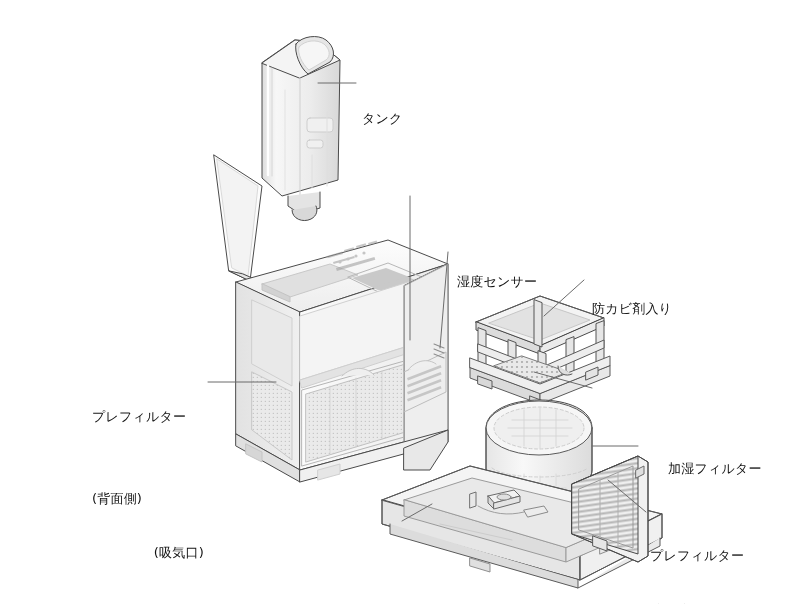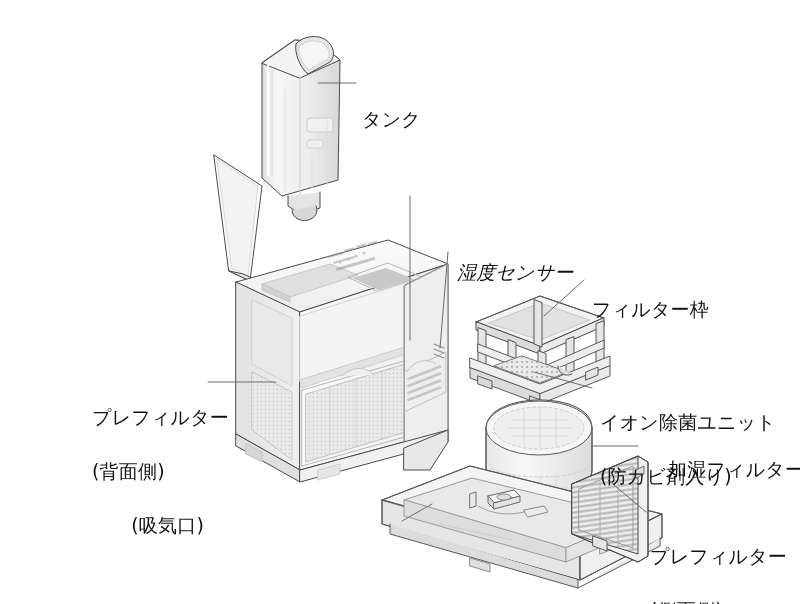--- a/index.html
+++ b/index.html
@@ -5,21 +5,21 @@
   html,body{margin:0;padding:0;background:#ffffff;}
   body{
     width:800px;height:604px;overflow:hidden;position:relative;
     font-family:"DejaVu Sans","Liberation Sans",sans-serif;
     color:#1a1a1a;
   }
   #stage{position:absolute;inset:0;width:800px;height:604px;}
   svg.diagram{position:absolute;left:0;top:0;width:800px;height:604px;display:block;}
   .lbl{
     position:absolute;
-    font-size:19px;
+    font-size:13px;
     line-height:18px;
     color:#111;
     white-space:pre;
     letter-spacing:0.2px;
     font-family:"DejaVu Sans","Liberation Sans",sans-serif;
   }
   .lbl span{display:block;}
   .lbl.r{text-align:right;}
 </style>
 </head>
@@ -277,43 +277,39 @@
   </g>
 </svg>
 
 <div class="lbl" style="left:362px;top:74px;">
   <span>タンク</span>
 </div>
 
 <div class="lbl" style="left:385px;top:148px;">
 </div>
 
-<div class="lbl" style="left:457px;top:227px;font-style:italic;">
+<div class="lbl" style="left:457px;top:237px;">
   <span>湿度センサー</span>
 </div>
 
 <div class="lbl" style="left:592px;top:264px;">
-  <span>フィルター枠</span>
-</div>
-
-<div class="lbl" style="left:600px;top:377px;">
-  <span>イオン除菌ユニット</span>
-  <span>(防カビ剤入り)</span>
-</div>
+  <span>防カビ剤入り</span>
+</div>
+
 
 <div class="lbl" style="left:648px;top:424px;margin-left:20px;">
   <span>加湿フィルター</span>
 </div>
 
 <div class="lbl" style="left:650px;top:511px;">
   <span>プレフィルター</span>
   <span>(側面側)</span>
   
 </div>
 
 <div class="lbl r" style="left:92px;top:372px;width:112px;">
   <span style="text-align:left;">プレフィルター</span>
-  <span style="text-align:left;">(背面側)</span>
+  <span style="text-align:left;margin-top:28px;">(背面側)</span>
   <span style="text-align:right;">(吸気口)</span>
 </div>
 
 
 </div>
 
 </body></html>

